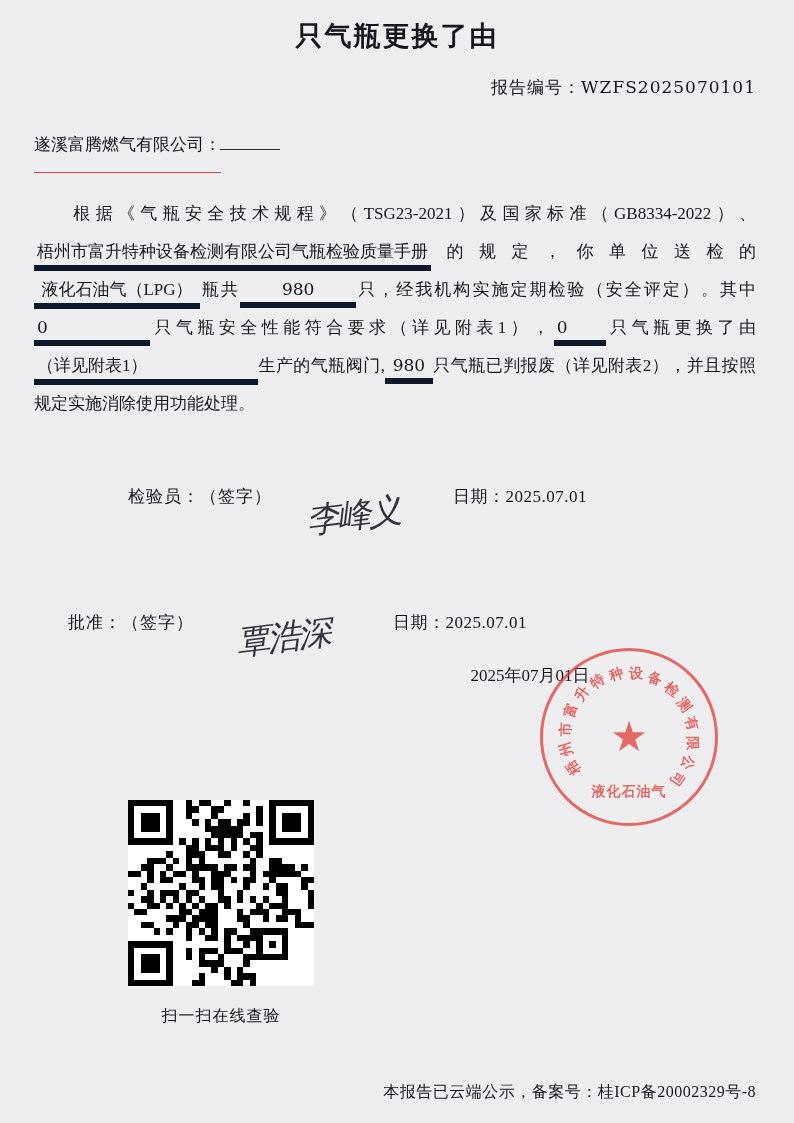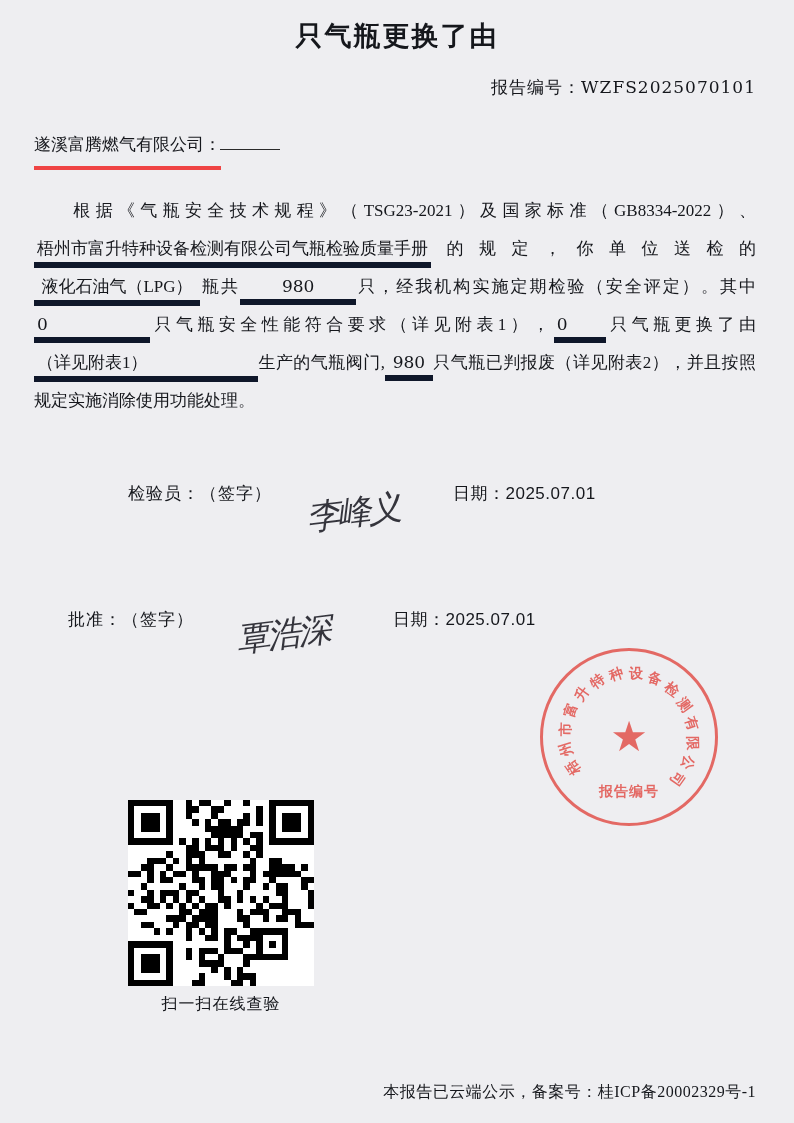--- a/index.html
+++ b/index.html
@@ -34,22 +34,22 @@
     font-size: 17px;
     letter-spacing: 1px;
     padding-left: 32px;
   }
   .addressee {
     margin-top: 34px;
     padding-left: 34px;
     font-size: 17px;
   }
   .addressee .ul {
-    border-bottom: 4px solid #ef4444;
-    padding-bottom: 10px;
+    border-bottom: 1px solid #ef4444;
+    padding-bottom: 16px;
     display: inline-block;
   }
   .addressee .ul-blank {
     display: inline-block;
     width: 60px;
     border-bottom: 1px solid #2a2a2a;
     margin-left: -1px;
   }
   .body-text {
     margin-top: 22px;
@@ -83,21 +83,21 @@
     height: 74px;
   }
   .sig-row .label {
     letter-spacing: 1px;
   }
   .sig-row .date {
     position: absolute;
     left: 325px;
     top: 0;
     letter-spacing: 0.5px;
-    font-family: Liberation Sans, sans-serif;
+    font-family: Liberation Serif, serif;
     text-align: center;
   }
   .handwriting {
     position: absolute;
     font-family: "DejaVu Serif", serif;
     font-style: italic;
     font-size: 34px;
     color: #1b1b24;
     transform: rotate(-7deg);
     letter-spacing: -3px;
@@ -178,21 +178,21 @@
   }
   .qr {
     width: 186px;
     height: 186px;
     background: #fff;
     padding: 0;
     box-sizing: border-box;
     display: block;
   }
   .qr-caption {
-    margin-top: 8px;
+    margin-top: 20px;
     font-size: 16px;
     letter-spacing: 1px;
   }
   .footer {
     position: absolute;
     left: 0;
     right: 38px;
     bottom: 20px;
     text-align: right;
     font-size: 16px;
@@ -226,20 +226,21 @@
     </div>
   </div>
 
   <div class="approve-block">
     <div class="sig-row">
       <span class="label">批准：（签字）</span>
       <span class="handwriting sig2">覃浩深</span>
       <span class="date"><span>日期：</span><span>2025.07.01</span></span>
     </div>
     <div class="issuer">
+      <div>2025年07月01日</div>
     </div>
   </div>
 
   <div class="stamp">
     <div class="arc" id="stamp-arc">
         <span style="transform: rotate(-215deg) translate(72px) rotate(90deg);">梧</span>
         <span style="transform: rotate(-197.143deg) translate(72px) rotate(90deg);">州</span>
         <span style="transform: rotate(-179.286deg) translate(72px) rotate(90deg);">市</span>
         <span style="transform: rotate(-161.429deg) translate(72px) rotate(90deg);">富</span>
         <span style="transform: rotate(-143.571deg) translate(72px) rotate(90deg);">升</span>
@@ -248,21 +249,21 @@
         <span style="transform: rotate(-90deg) translate(72px) rotate(90deg);">设</span>
         <span style="transform: rotate(-72.1429deg) translate(72px) rotate(90deg);">备</span>
         <span style="transform: rotate(-54.2857deg) translate(72px) rotate(90deg);">检</span>
         <span style="transform: rotate(-36.4286deg) translate(72px) rotate(90deg);">测</span>
         <span style="transform: rotate(-18.5714deg) translate(72px) rotate(90deg);">有</span>
         <span style="transform: rotate(-0.714286deg) translate(72px) rotate(90deg);">限</span>
         <span style="transform: rotate(17.1429deg) translate(72px) rotate(90deg);">公</span>
         <span style="transform: rotate(35deg) translate(72px) rotate(90deg);">司</span>
       </div>
     <div class="star">★</div>
-    <div class="bottom-text">报告编号</div>
+    <div class="bottom-text">液化石油气</div>
   </div>
 
   <div class="qr-wrap">
     <svg class="qr" viewBox="0 0 29 29" shape-rendering="crispEdges">
       <rect x="0" y="0" width="29" height="29" fill="#ffffff"></rect>
       <g fill="#000000" id="qr-cells">
           <rect x="0" y="0" width="1" height="1"></rect>
           <rect x="1" y="0" width="1" height="1"></rect>
           <rect x="2" y="0" width="1" height="1"></rect>
           <rect x="3" y="0" width="1" height="1"></rect>
@@ -623,14 +624,14 @@
           <rect x="10" y="28" width="1" height="1"></rect>
           <rect x="11" y="28" width="1" height="1"></rect>
           <rect x="16" y="28" width="1" height="1"></rect>
           <rect x="17" y="28" width="1" height="1"></rect>
           <rect x="19" y="28" width="1" height="1"></rect>
         </g>
     </svg>
     <div class="qr-caption">扫一扫在线查验</div>
   </div>
 
-  <div class="footer">本报告已云端公示，备案号：桂ICP备20002329号-1</div>
+  <div class="footer">本报告已云端公示，备案号：桂ICP备20002329号-8</div>
 </div>
 
 </body></html>

